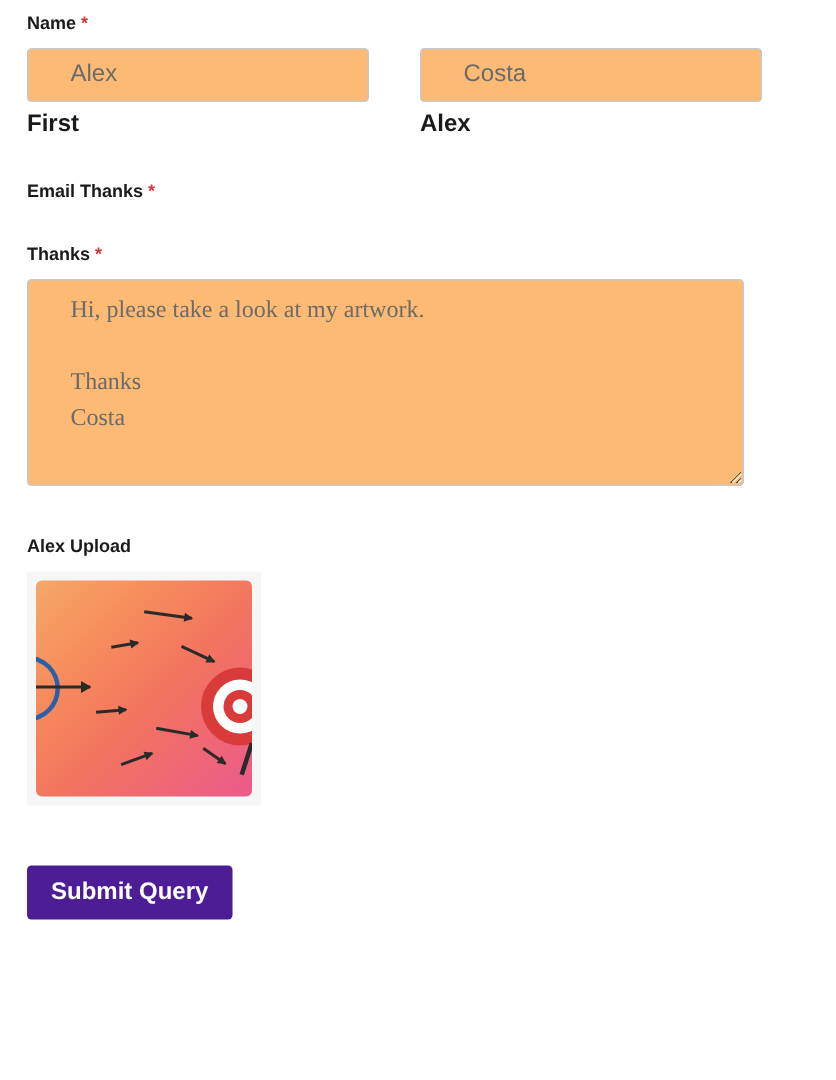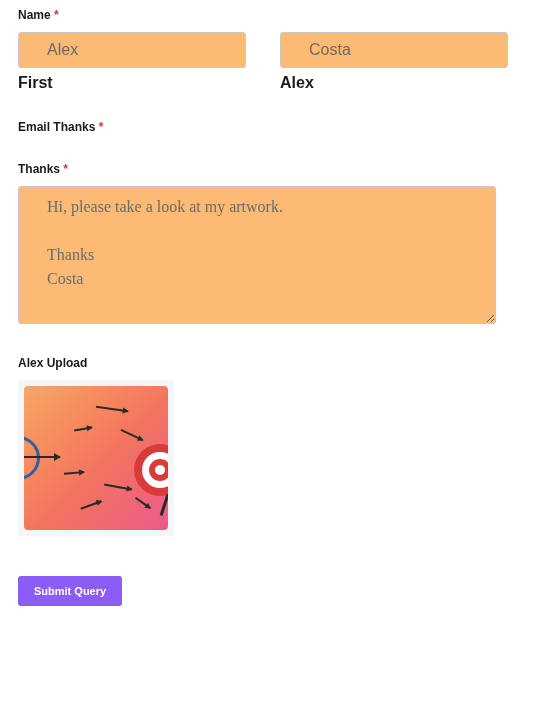--- a/index.html
+++ b/index.html
@@ -157,26 +157,26 @@
     .target-stand {
       position: absolute;
       right: 2px;
       top: 108px;
       width: 3px;
       height: 22px;
       background: #2a2a2a;
       transform: rotate(18deg);
     }
     .submit-btn {
-      background: #8b5cf6;
+      background: #4c1d95;
       color: #ffffff;
       border: none;
       border-radius: 3px;
       padding: 9px 16px;
-      font-size: 11px;
+      font-size: 16px;
       font-weight: 700;
       cursor: pointer;
       font-family: inherit;
     }
   </style>
 </head>
 <body>
 
 
 

